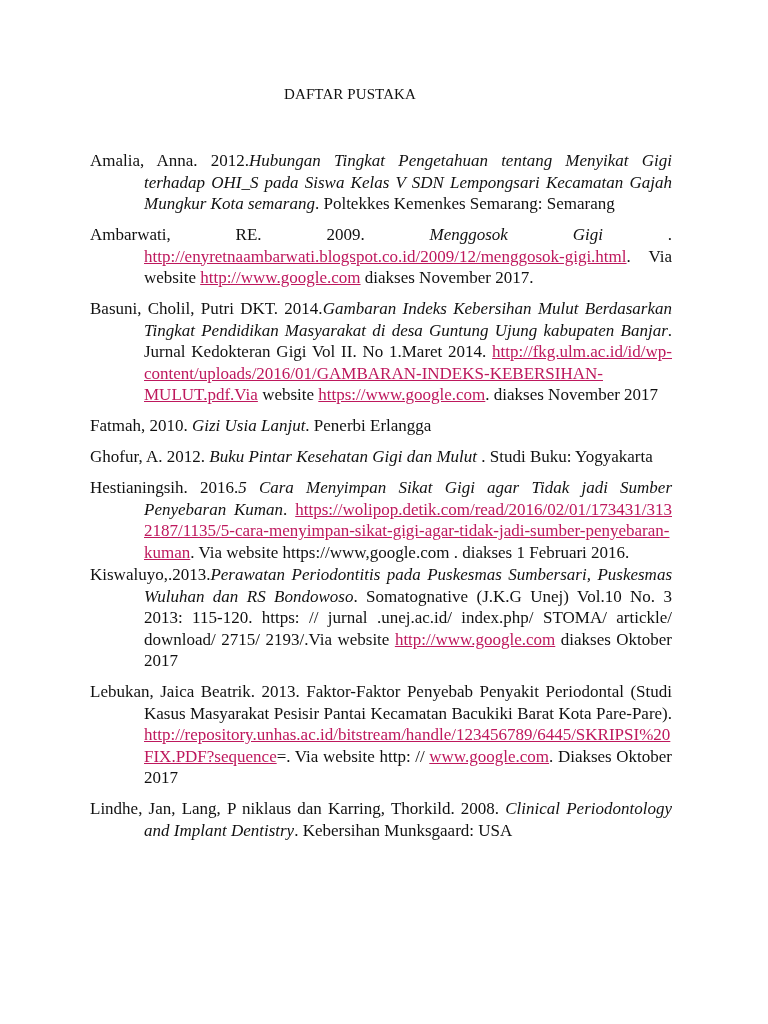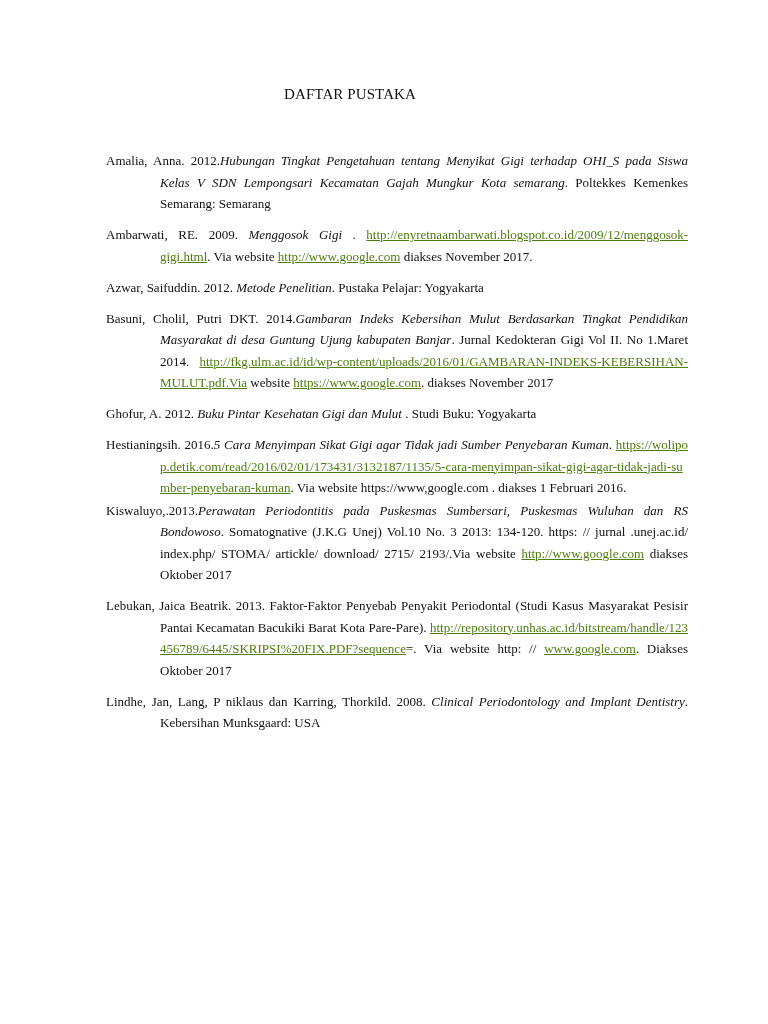--- a/index.html
+++ b/index.html
@@ -1,62 +1,62 @@
 <!DOCTYPE html>
 <html><head>
 <meta charset="utf-8">
 <style>
   html, body { margin:0; padding:0; background:#ffffff; }
   body { width:768px; height:1024px; position:relative; overflow:hidden;
          font-family:"Liberation Serif", "DejaVu Serif", serif; color:#111; }
   .title { position:absolute; top:86px; left:0; width:700px; text-align:center;
            font-size:15px; letter-spacing:0.1px; }
-  .refs { position:absolute; top:150px; left:106px; width:582px; font-size:13px; line-height:21.5px; }
+  .refs { position:absolute; top:150px; left:90px; width:582px; font-size:17px; line-height:21.5px; }
   .ref { text-align:justify; padding-left:54px; text-indent:-54px; margin:0 0 9.5px 0; }
   .ref.tight { margin-bottom:1px; }
   .ref i { font-style:italic; }
-  a.link { color:#4d7c0f; text-decoration:underline; }
+  a.link { color:#be185d; text-decoration:underline; }
 </style>
 </head>
 <body>
 
 <div>
   <div class="title">DAFTAR PUSTAKA</div>
 
   <div class="refs">
 
     <p class="ref">
       <span>Amalia, Anna. 2012.</span><i>Hubungan Tingkat Pengetahuan tentang Menyikat Gigi terhadap OHI_S pada Siswa Kelas V SDN Lempongsari Kecamatan Gajah Mungkur Kota semarang</i><span>. Poltekkes  Kemenkes Semarang: Semarang</span>
     </p>
 
     <p class="ref">
       <span>Ambarwati, RE. 2009.</span>
       <i>Menggosok Gigi</i><span> . </span><a class="link">http://enyretnaambarwati.blogspot.co.id/2009/12/menggosok-gigi.html</a><span>. Via website </span><a class="link">http://www.google.com</a><span> diakses November 2017.</span>
     </p>
 
 
-    <p class="ref">
-      <span>Azwar, Saifuddin. 2012. </span><i>Metode Penelitian</i><span>. Pustaka Pelajar: Yogyakarta</span>
-    </p>
 
     <p class="ref">
       <span>Basuni, Cholil, Putri DKT. 2014.</span><i>Gambaran Indeks Kebersihan Mulut Berdasarkan Tingkat Pendidikan  Masyarakat di desa Guntung Ujung kabupaten Banjar</i><span>. Jurnal Kedokteran Gigi Vol II. No 1.Maret 2014. </span><a class="link">http://fkg.ulm.ac.id/id/wp-content/uploads/2016/01/GAMBARAN-INDEKS-KEBERSIHAN-MULUT.pdf.Via</a><span> website </span><a class="link">https://www.google.com</a><span>. diakses November 2017</span>
     </p>
 
+    <p class="ref">
+      <span>Fatmah, 2010. </span><i>Gizi Usia Lanjut</i><span>. Penerbi Erlangga</span>
+    </p>
 
     <p class="ref">
       <span>Ghofur, A. 2012. </span><i>Buku Pintar Kesehatan Gigi dan Mulut</i><span> . Studi Buku: Yogyakarta</span>
     </p>
 
     <p class="ref tight">
       <span>Hestianingsih. 2016.</span><i>5 Cara Menyimpan Sikat Gigi agar Tidak jadi Sumber Penyebaran Kuman</i><span>.   </span><a class="link" style="word-break:break-all;">https://wolipop.detik.com/read/2016/02/01/173431/3132187/1135/5-cara-menyimpan-sikat-gigi-agar-tidak-jadi-sumber-penyebaran-kuman</a><span>. Via website https://www,google.com . diakses 1 Februari 2016.</span>
     </p>
 
     <p class="ref">
-      <span>Kiswaluyo,.2013.</span><i>Perawatan Periodontitis pada Puskesmas Sumbersari, Puskesmas Wuluhan dan RS Bondowoso</i><span>. Somatognative (J.K.G Unej) Vol.10 No. 3 2013: 134-120. https: // jurnal .unej.ac.id/ index.php/ STOMA/ artickle/ download/ 2715/ 2193/.Via website </span><a class="link">http://www.google.com</a><span> diakses Oktober 2017</span>
+      <span>Kiswaluyo,.2013.</span><i>Perawatan Periodontitis pada Puskesmas Sumbersari, Puskesmas Wuluhan dan RS Bondowoso</i><span>. Somatognative (J.K.G Unej) Vol.10 No. 3 2013: 115-120. https: // jurnal .unej.ac.id/ index.php/ STOMA/ artickle/ download/ 2715/ 2193/.Via website </span><a class="link">http://www.google.com</a><span> diakses Oktober 2017</span>
     </p>
 
     <p class="ref">
       <span>Lebukan, Jaica Beatrik. 2013. Faktor-Faktor Penyebab Penyakit Periodontal (Studi Kasus Masyarakat Pesisir Pantai Kecamatan Bacukiki Barat Kota Pare-Pare). </span><a class="link" style="word-break:break-all;">http://repository.unhas.ac.id/bitstream/handle/123456789/6445/SKRIPSI%20FIX.PDF?sequence</a><span>=. Via website http: // </span><a class="link">www.google.com</a><span>. Diakses Oktober 2017</span>
     </p>
 
     <p class="ref">
       <span>Lindhe, Jan, Lang, P niklaus dan Karring, Thorkild. 2008. </span><i>Clinical Periodontology and Implant Dentistry</i><span>. Kebersihan Munksgaard: USA</span>
     </p>
 

